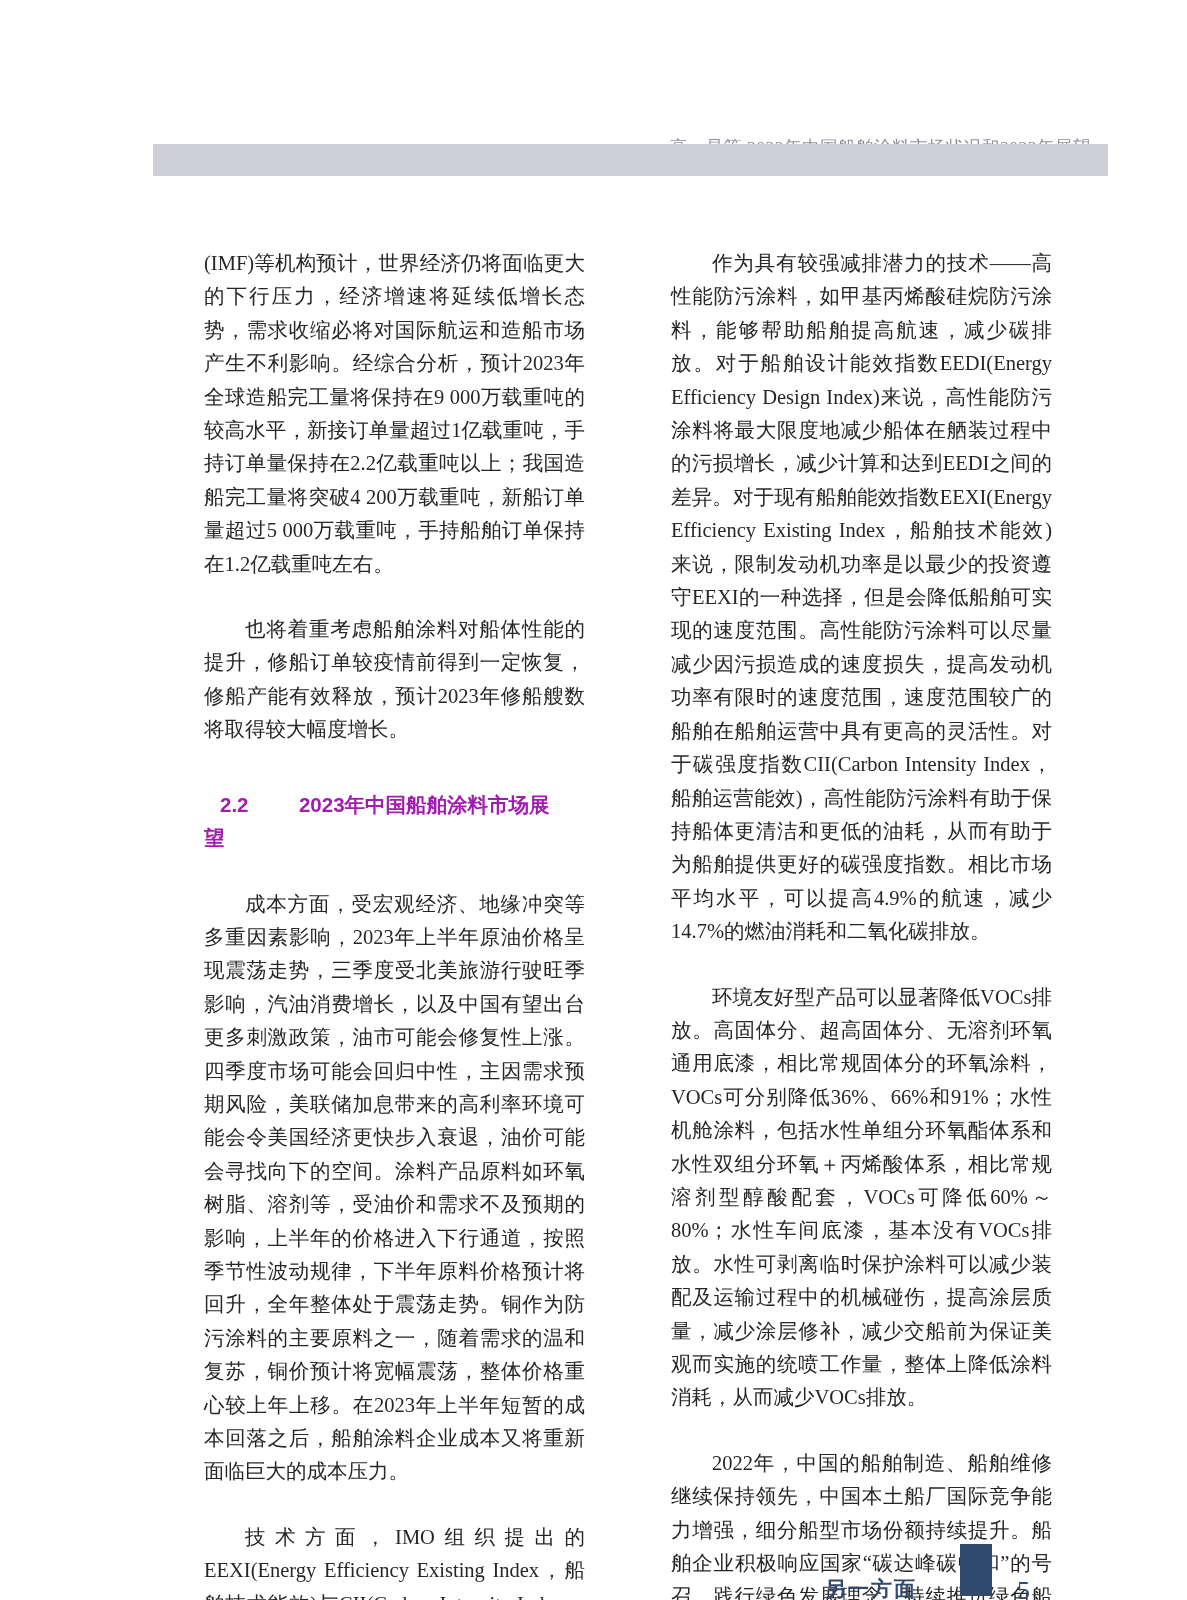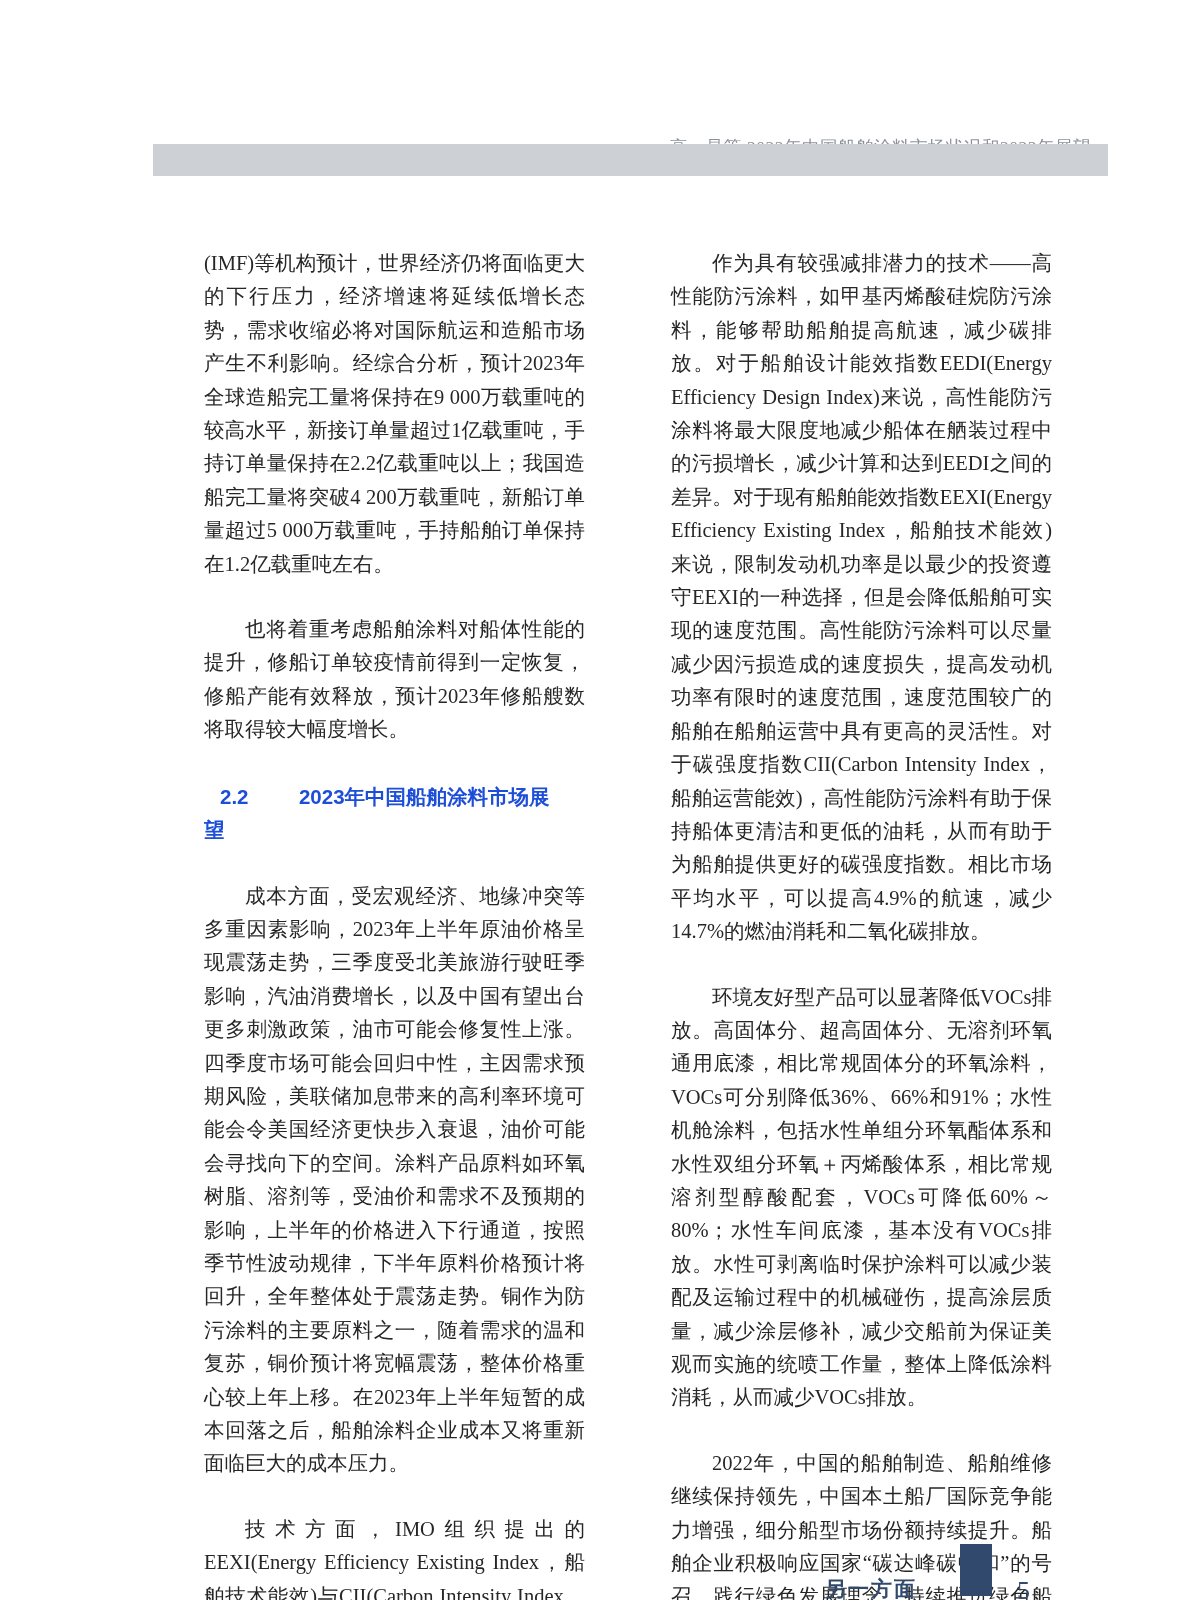--- a/index.html
+++ b/index.html
@@ -21,22 +21,22 @@
   }
   .columns {
     position:absolute; top:167px; left:124px; width:944px;
     display:flex; gap:22px;
   }
   .col { width:461px; font-size:20.5px; line-height:33.4px; text-align:justify; }
   p.body { text-indent:2em; }
   p.body.no-indent { text-indent:0; }
   .h22 {
     font-family:"Liberation Sans","DejaVu Sans",sans-serif;
-    color:#1d4ed8; font-size:20.5px; font-weight:bold;
-    margin:1px 0 1px 0; text-align:left;
+    color:#a21caf; font-size:20.5px; font-weight:bold;
+    margin:9px 0 1px 0; text-align:left;
   }
   .h22 .num { margin-right:0.9em; }
   .h3 {
     font-family:"Liberation Sans","DejaVu Sans",sans-serif;
     color:#5e6083; font-size:27px; font-weight:bold;
     margin:24px 0 13px 0; text-align:left; letter-spacing:1px;
   }
   .h3 .num { margin-right:1.2em; }
   .logo-block { margin-top:22px; text-align:right; padding-right:16px; }
   .logo-cn {

